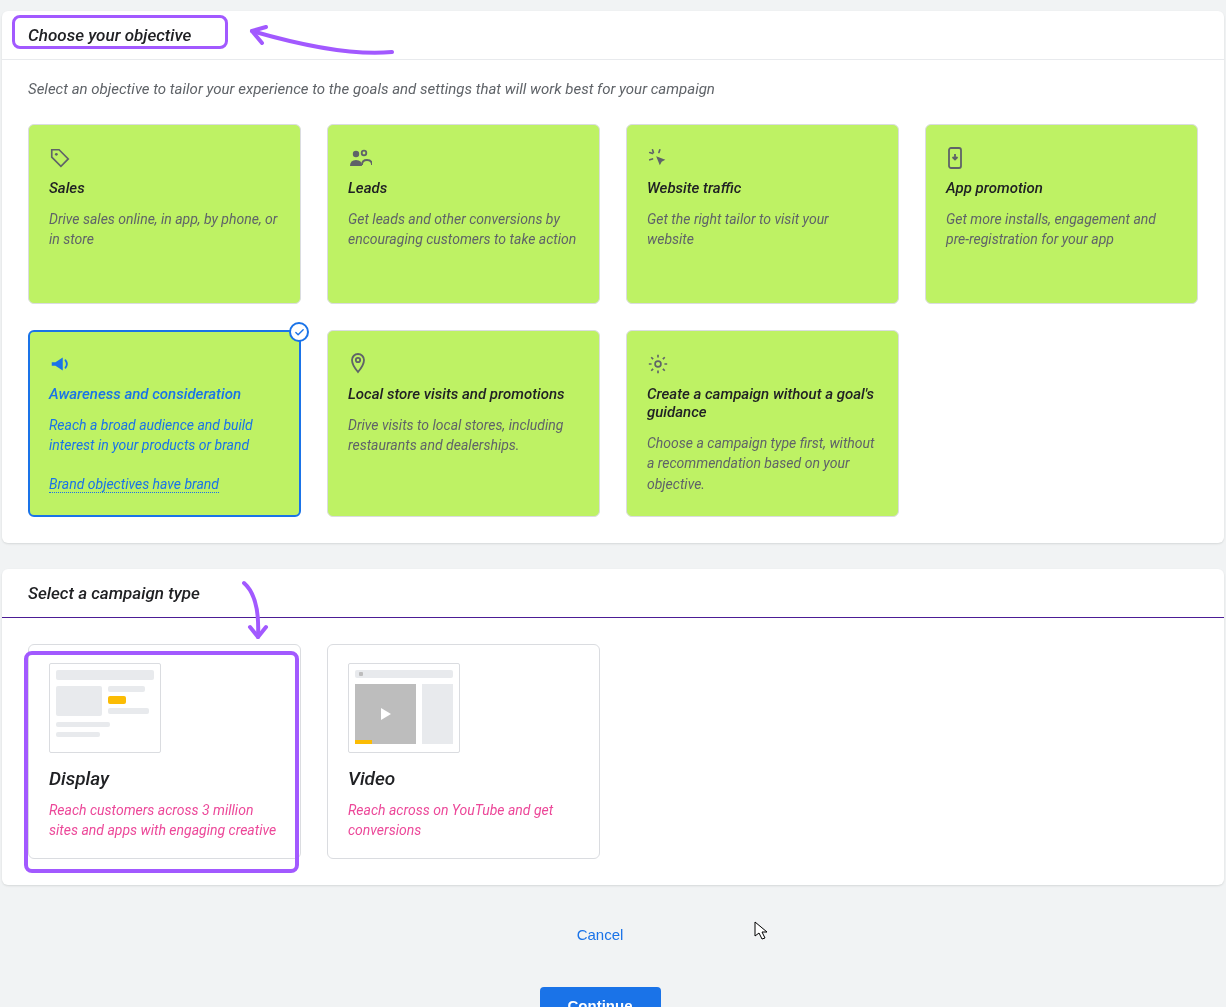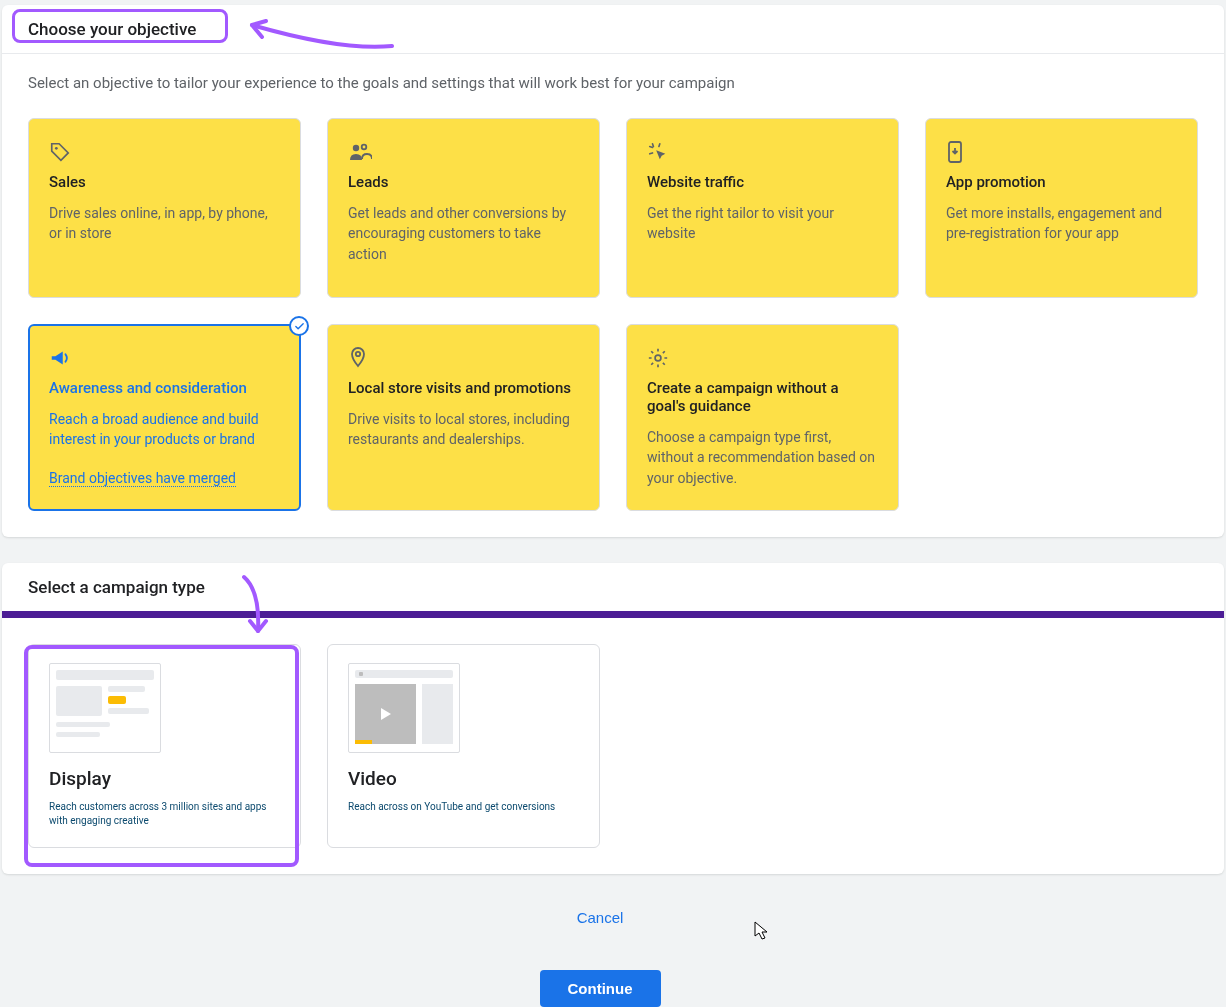--- a/index.html
+++ b/index.html
@@ -7,23 +7,24 @@
     margin: 0;
     font-family: Roboto, "Helvetica Neue", Arial, sans-serif;
     background: #f1f3f4;
     color: #202124;
     font-size: 14px;
   }
   .panel {
     background: #fff;
     border-radius: 6px;
     box-shadow: 0 1px 2px rgba(60,64,67,.15);
-    margin: 5px 2px;
+    margin: 11px 2px;
     overflow: visible;
     position: relative;
+    font-style: italic;
   }
   .panel + .panel { margin-top: 26px; }
   .section-header {
     padding: 14px 26px 14px 26px;
     border-bottom: 1px solid #e8eaed;
     font-size: 17px;
     font-weight: 500;
     color: #202124;
   }
   .subhead {
@@ -34,21 +35,21 @@
   .grid {
     display: grid;
     grid-template-columns: repeat(4, 1fr);
     gap: 26px;
     padding: 26px;
   }
   .card {
     border: 1px solid #dadce0;
     border-radius: 6px;
     padding: 18px 20px 22px 20px;
-    background: #fde047;
+    background: #bef264;
     min-height: 180px;
     position: relative;
     cursor: pointer;
   }
   .card .icon {
     height: 30px;
     display: flex;
     align-items: center;
     margin-bottom: 6px;
   }
@@ -110,21 +111,21 @@
     height: 90px;
     border: 1px solid #dadce0;
     border-radius: 2px;
     background: #fff;
     padding: 6px;
     margin-bottom: 14px;
     display: flex;
     flex-direction: column;
   }
   .ctype-card .title { font-size: 19px; font-weight: 500; margin-bottom: 10px; }
-  .ctype-card .desc { color: #0c4a6e; font-size: 10px; line-height: 1.45; }
+  .ctype-card .desc { color: #ec4899; font-size: 14px; line-height: 1.45; }
   
   .footer {
     display: flex;
     justify-content: flex-end;
     gap: 36px;
     padding: 22px 26px 22px 0;
     align-items: center;
     flex-direction: column;
   }
   .btn-text {
@@ -262,21 +263,21 @@
           </svg>
       </div>
       <div class="icon">
         <svg width="22" height="20" viewBox="0 0 24 20">
           <path d="M3 8 v4 h4 l8 5 v-14 l-8 5 z" fill="#1a73e8"></path>
           <path d="M18 6 q3 4 0 8" stroke="#1a73e8" stroke-width="2" fill="none" stroke-linecap="round"></path>
         </svg>
       </div>
       <div class="title">Awareness and consideration</div>
       <div class="desc">Reach a broad audience and build interest in your products or brand</div>
-      <div class="link">Brand objectives have merged</div>
+      <div class="link">Brand objectives have brand</div>
     </div>
 
     <div class="card">
       <div class="icon">
         <svg width="20" height="24" viewBox="0 0 20 24" class="gicon">
           <path d="M10 2 a6 6 0 0 1 6 6 c0 5 -6 12 -6 12 s-6 -7 -6 -12 a6 6 0 0 1 6 -6 z"></path>
           <circle cx="10" cy="8" r="2.2"></circle>
         </svg>
       </div>
       <div class="title">Local store visits and promotions</div>
@@ -290,21 +291,21 @@
           <path d="M12 2 v3 M12 19 v3 M2 12 h3 M19 12 h3 M4.6 4.6 l2.1 2.1 M17.3 17.3 l2.1 2.1 M19.4 4.6 l-2.1 2.1 M6.7 17.3 l-2.1 2.1"></path>
         </svg>
       </div>
       <div class="title">Create a campaign without a goal's guidance</div>
       <div class="desc">Choose a campaign type first, without a recommendation based on your objective.</div>
     </div>
   </div>
 </div>
 
 <div class="panel" style="position:relative;">
-  <div class="section-header" style="border-bottom:7px solid #4c1d95;">Select a campaign type</div>
+  <div class="section-header" style="border-bottom:1px solid #4c1d95;">Select a campaign type</div>
 
   <svg class="annot-arrow" style="top:8px; left:228px; width:50px; height:78px;" viewBox="0 0 50 78">
     <path d="M14 6 Q 30 20 28 60" stroke="#a259ff" stroke-width="4" fill="none" stroke-linecap="round"></path>
     <path d="M28 60 L20 50 M28 60 L36 50" stroke="#a259ff" stroke-width="4" fill="none" stroke-linecap="round"></path>
   </svg>
 
   <div class="annot-box" style="top:82px; left:22px; width:275px; height:222px; border-width:4px;"></div>
 
   <div class="ctype-grid">
 

